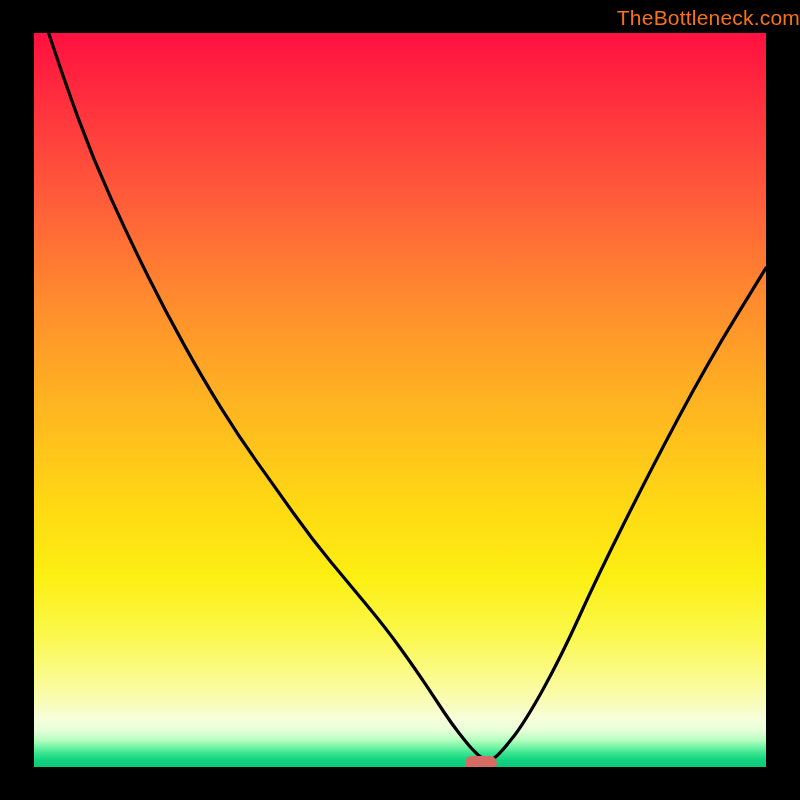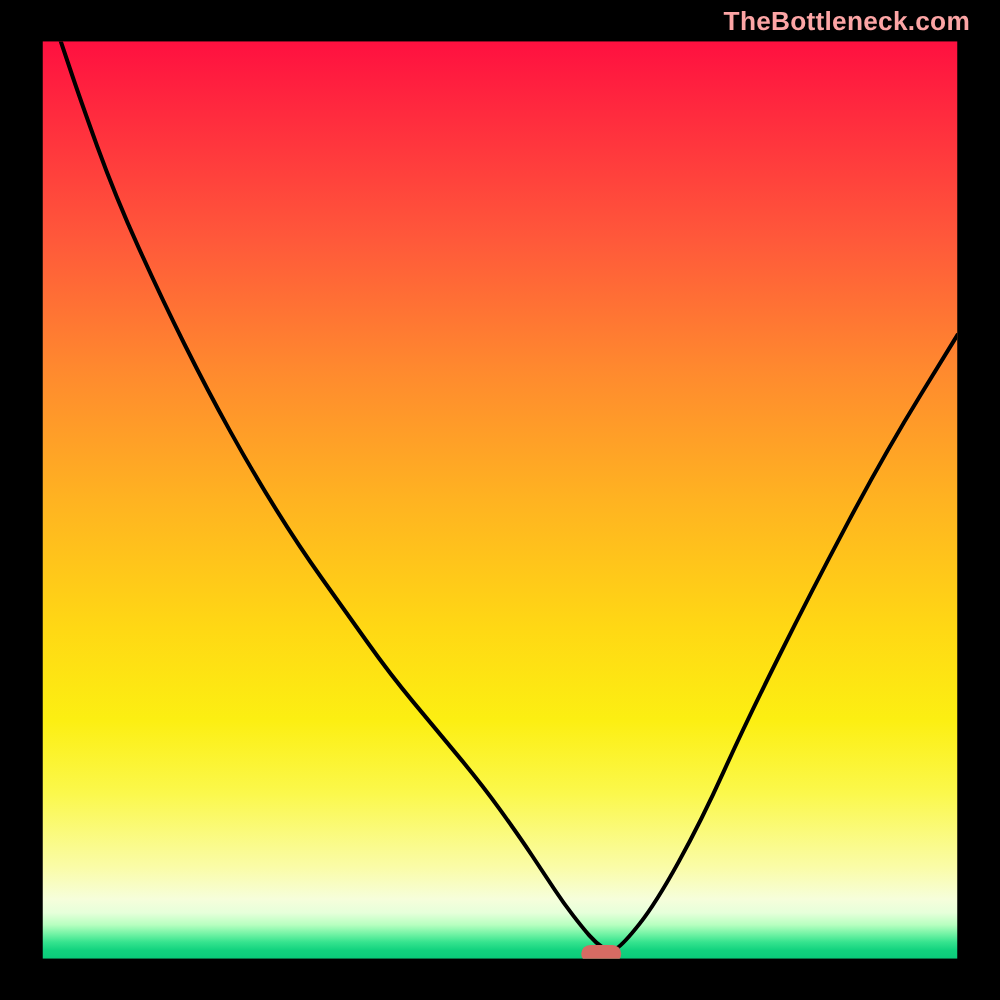--- a/index.html
+++ b/index.html
@@ -62,25 +62,25 @@
     position: absolute;
     width: 32px;
     height: 14px;
     border-radius: 7px;
     background: #d66b63;
     transform: translate(-50%, -50%);
   }
   .watermark {
     position: absolute;
     top: 6px;
-    right: 24px;
-    color: #fca5a5;
+    right: 0;
+    color: #f97316;
     font-size: 21px;
     letter-spacing: 0.2px;
-    font-weight: 700;
+    font-weight: 400;
     white-space: nowrap;
   }
 </style>
 </head>
 <body>
 
 <div class="frame">
 
   <div class="plot-area">
     <div class="gradient"></div>

